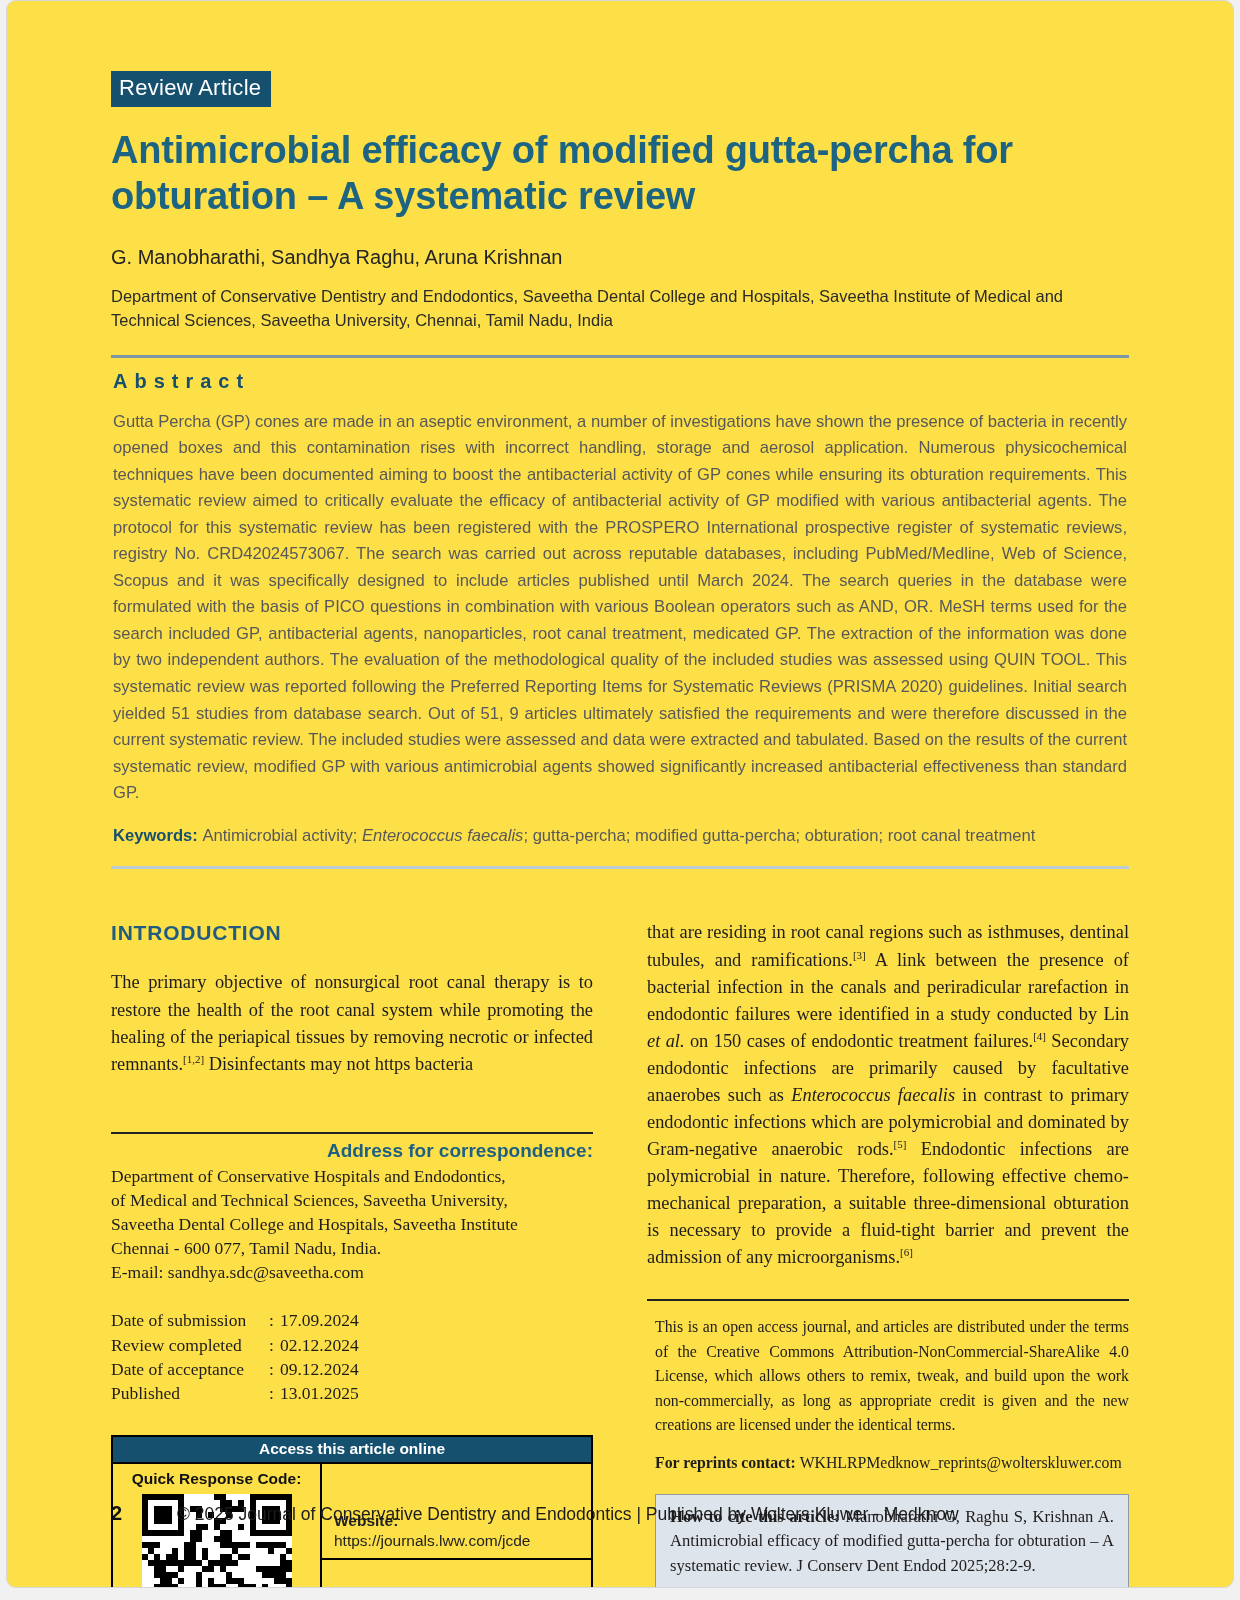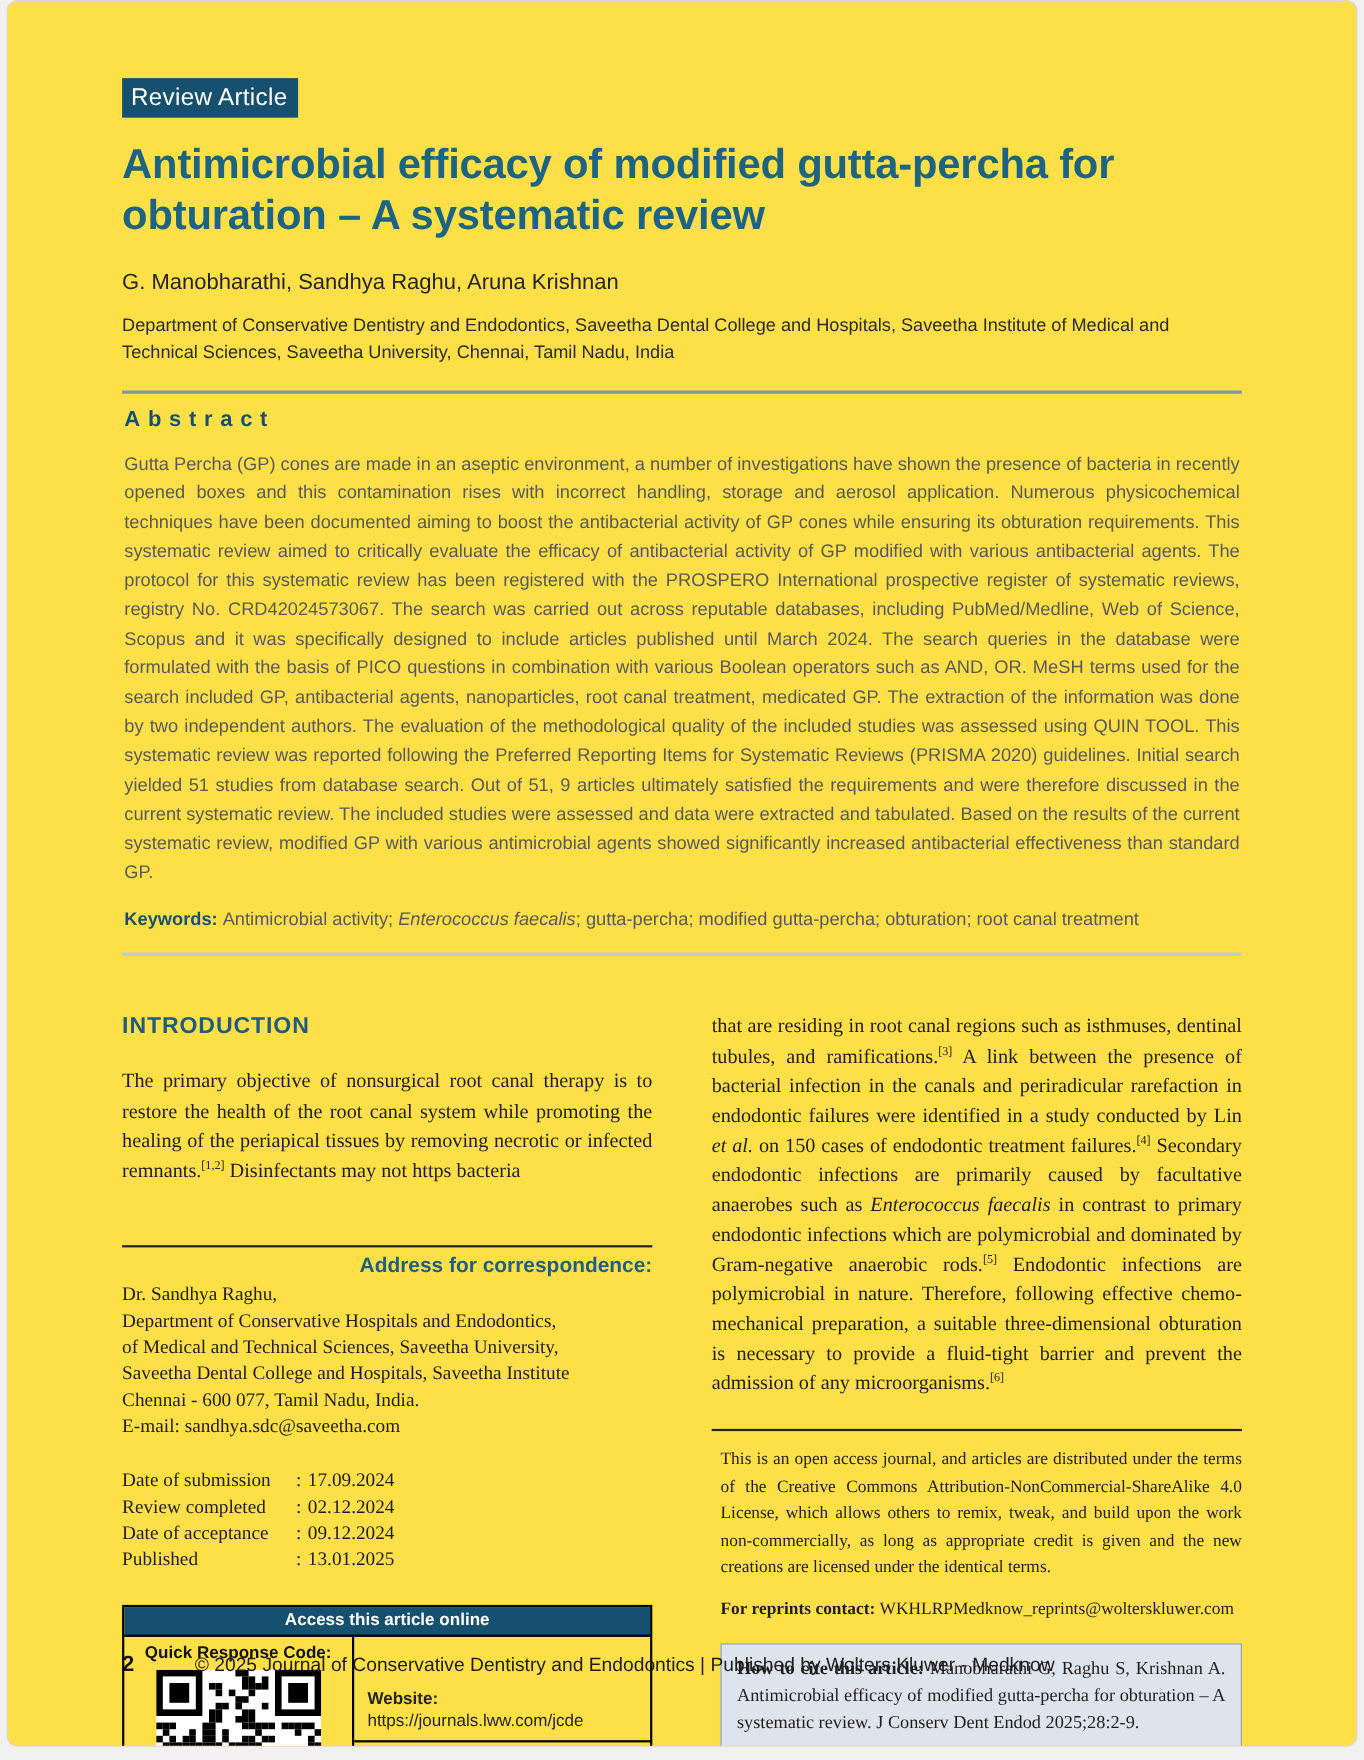--- a/index.html
+++ b/index.html
@@ -82,21 +82,20 @@
   </div>
 
   <div class="columns">
 
     <div class="col">
       <div class="section-heading">INTRODUCTION</div>
       <p class="body-par"><span>The primary objective of nonsurgical root canal therapy is to restore the health of the root canal system while promoting the healing of the periapical tissues by removing necrotic or infected remnants.</span><sup>[1,2]</sup><span> Disinfectants may not https bacteria</span></p>
 
       <div class="corr">
         <div class="corr-heading">Address for correspondence:</div>
-        <div class="corr-line">Dr. Sandhya Raghu,</div>
         <div class="corr-line">Department of Conservative Hospitals and Endodontics,</div>
         <div class="corr-line">of Medical and Technical Sciences, Saveetha University,</div>
         <div class="corr-line">Saveetha Dental College and Hospitals, Saveetha Institute</div>
         <div class="corr-line">Chennai - 600 077, Tamil Nadu, India.</div>
         <div class="corr-line">E-mail: sandhya.sdc@saveetha.com</div>
       </div>
 
       <div class="dates">
         <div class="date-row">
           <span class="date-label">Date of submission</span>

